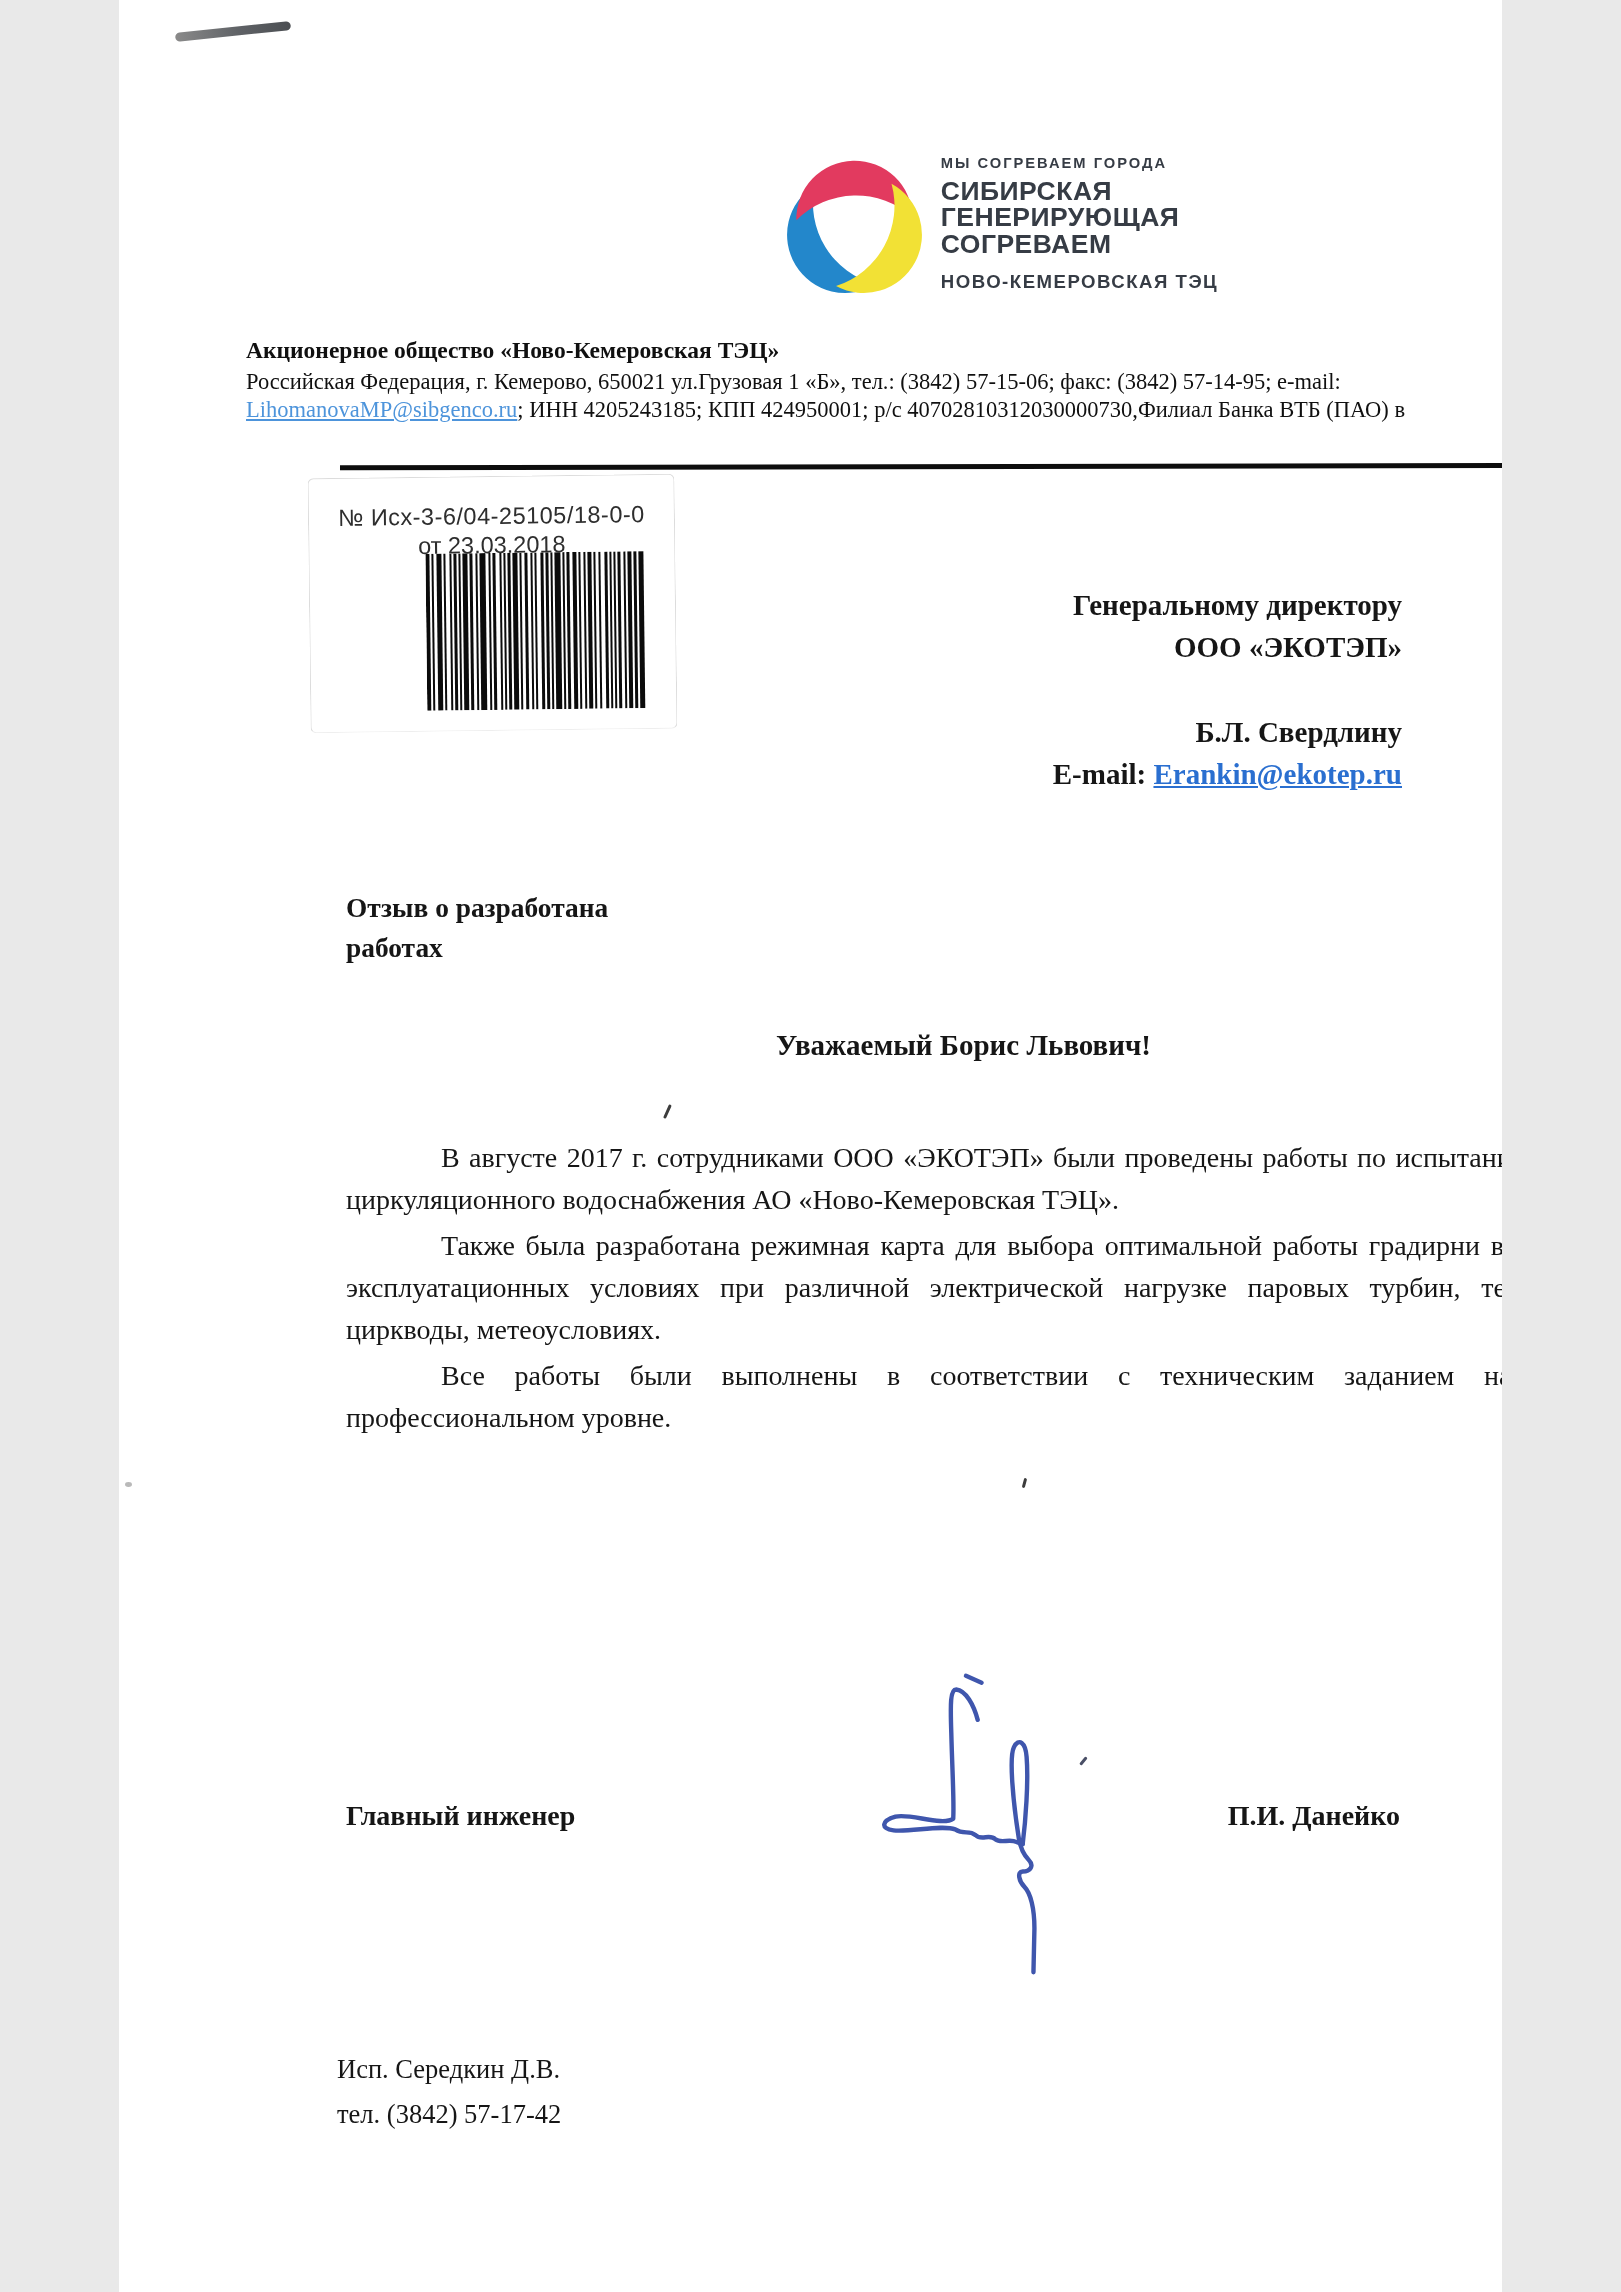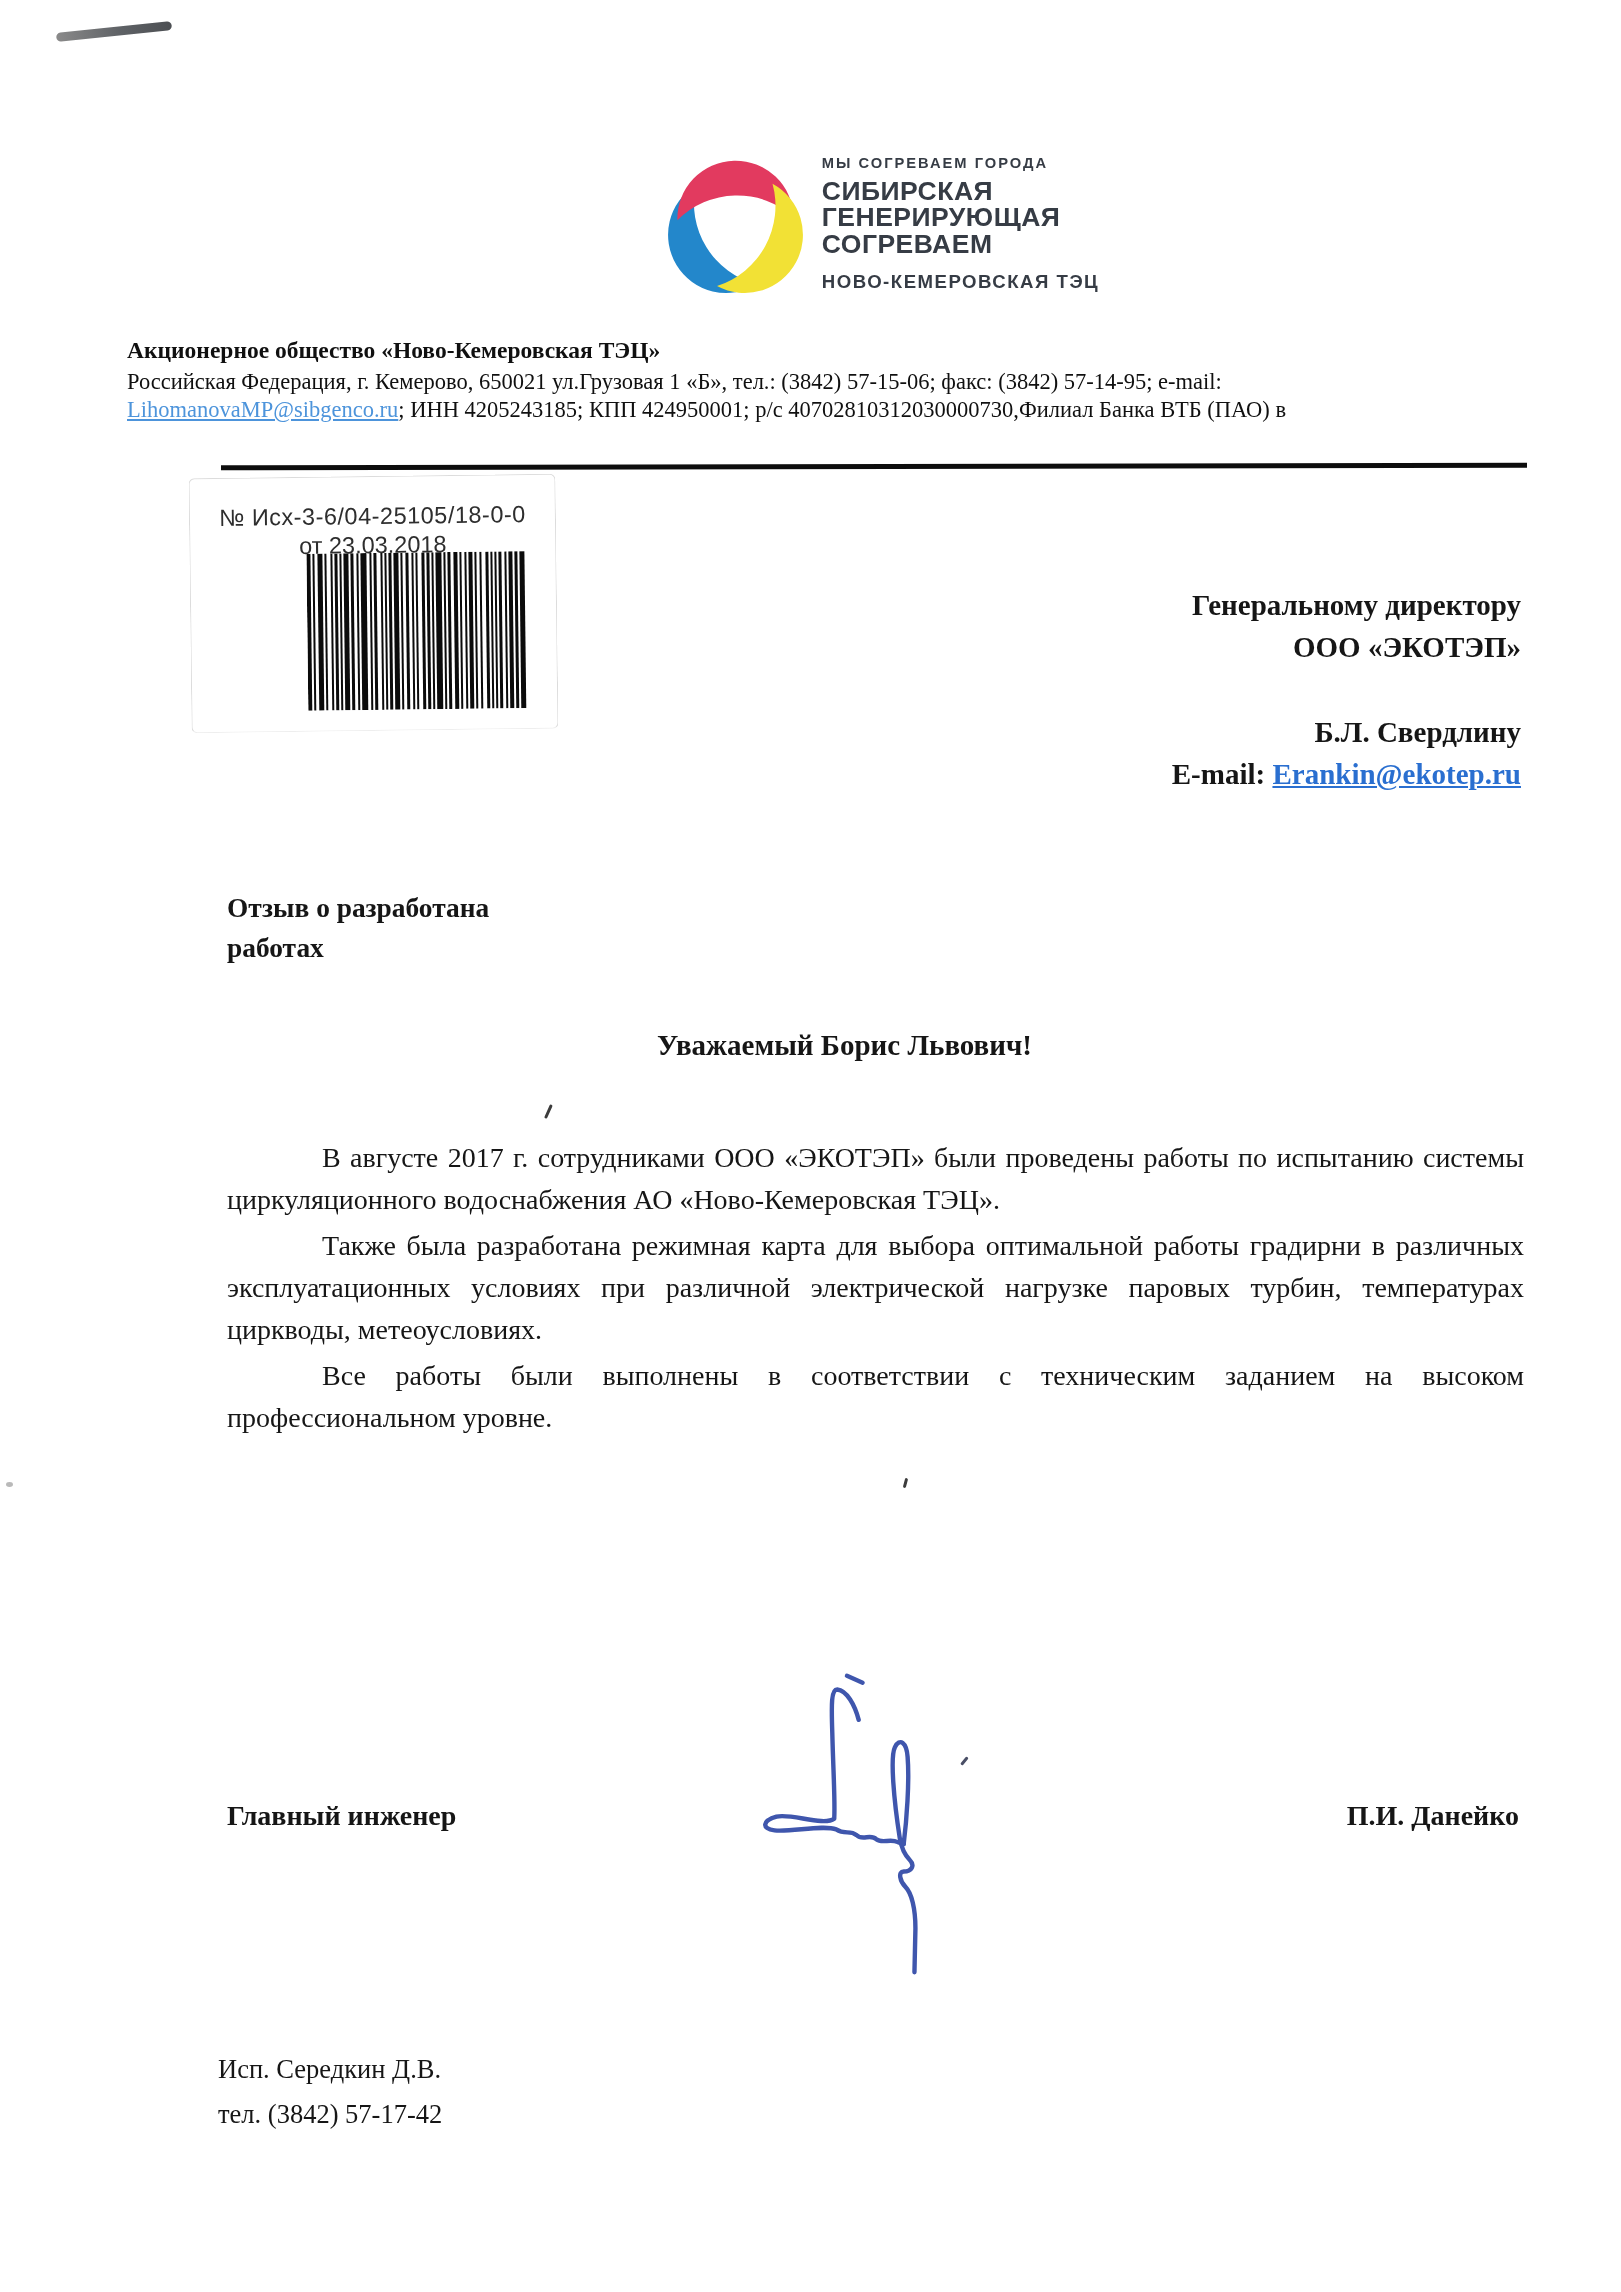--- a/index.html
+++ b/index.html
@@ -1,18 +1,18 @@
 <!DOCTYPE html>
 <html><head>
 <meta charset="utf-8">
 <style>
   html,body{margin:0;padding:0;}
   body{background:#e9e9e9;}
   #page{
-    position:relative;width:1621px;height:2293px;background:#ffffff;
+    position:relative;width:1383px;height:2293px;background:#ffffff;
     margin:0 auto;overflow:hidden;
     font-family:"Liberation Serif","DejaVu Serif",serif;color:#161616;
   }
   
   .scan-mark{
     position:absolute;left:56px;top:27.4px;width:116px;height:8.8px;
     background:linear-gradient(90deg,#8a8a8a,#5f6266 55%,#4c4f53);
     border-radius:4.9px;transform:rotate(-6deg);
   }
   

